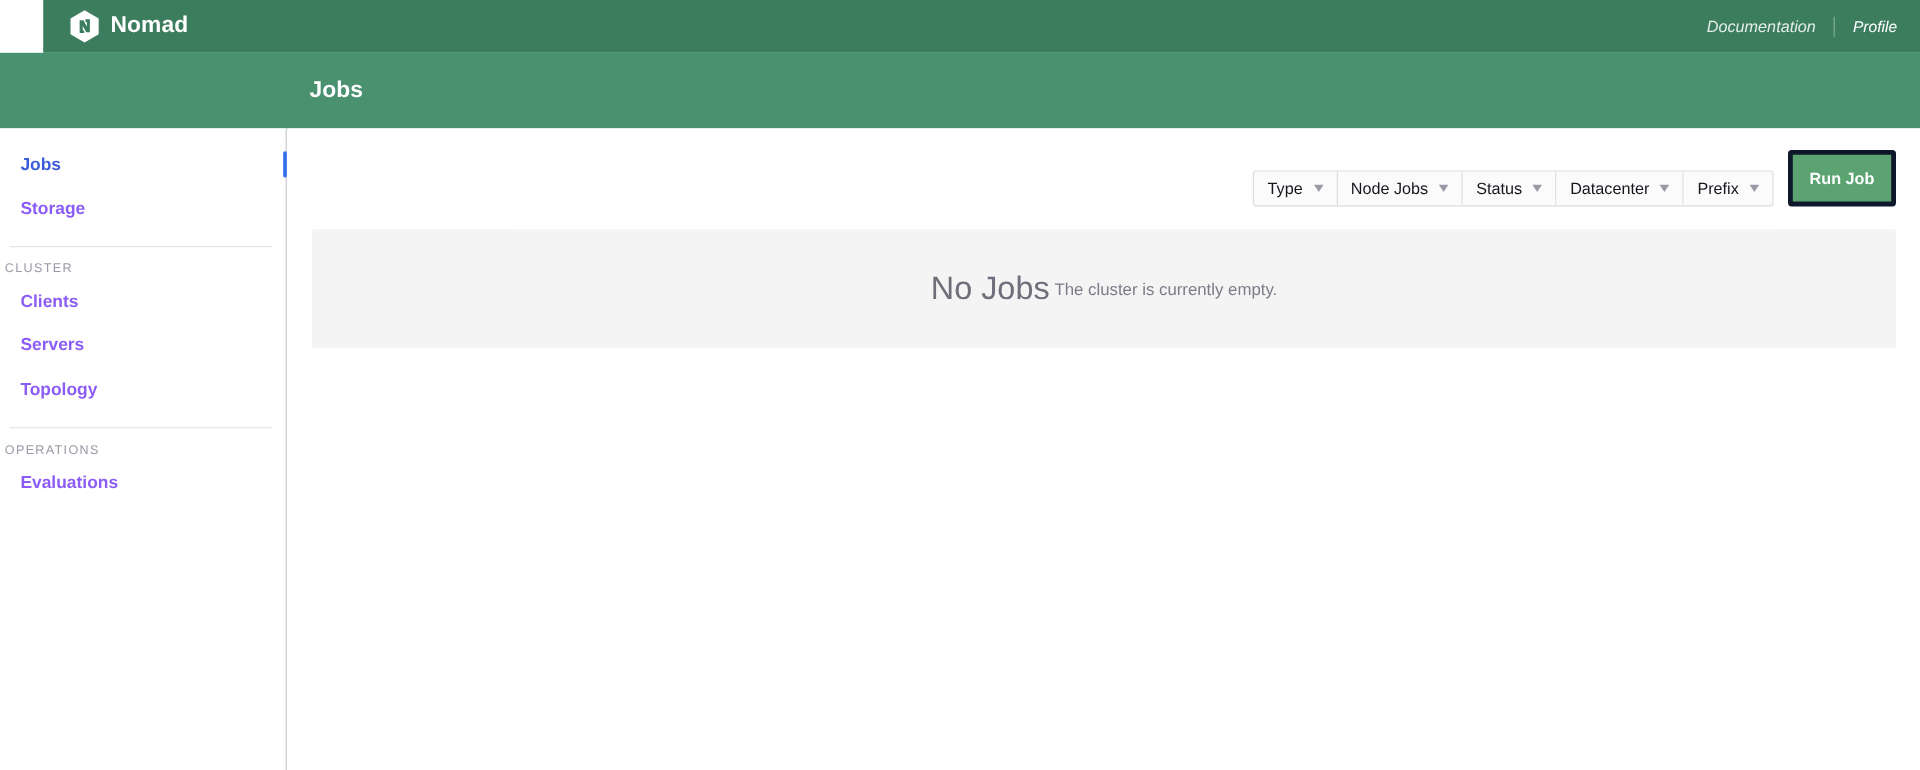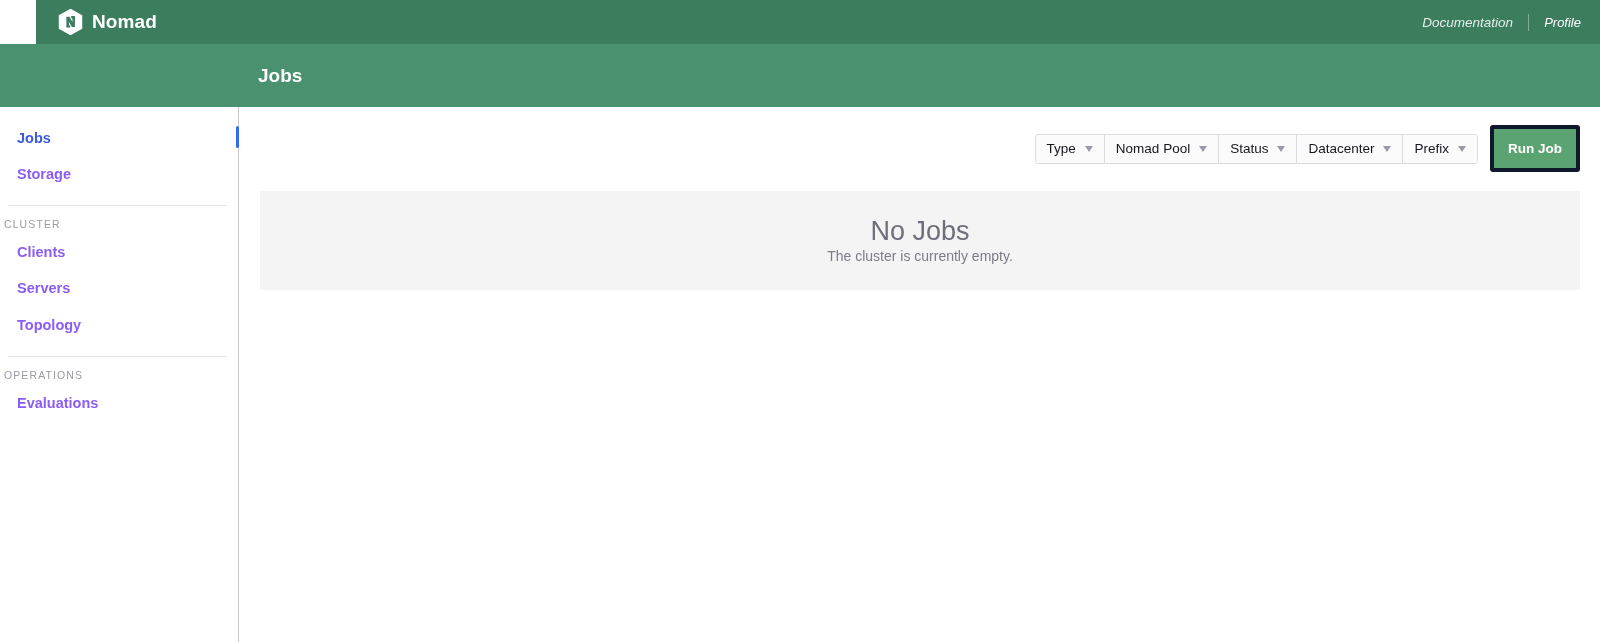--- a/index.html
+++ b/index.html
@@ -159,21 +159,21 @@
     position: absolute;
     top: 107px;
     left: 240px;
     width: 1360px;
     height: 535px;
     background: #ffffff;
   }
 
   .toolbar {
     display: flex;
-    align-items: center;
+    align-items: flex-end;
     justify-content: flex-end;
     padding: 18px 20px 0 0;
     gap: 12px;
   }
 
   .filter-group {
     display: flex;
     align-items: stretch;
     border: 1px solid #dcdcdf;
     border-radius: 3px;
@@ -219,21 +219,21 @@
     align-items: center;
   }
 
   
   .empty-panel {
     margin: 19px 20px 0 20px;
     height: 99px;
     background: #f4f4f5;
     border-radius: 2px;
     display: flex;
-    flex-direction: column;
+    flex-direction: row;
     align-items: center;
     justify-content: center;
     gap: 4px;
   }
 
   .empty-title {
     font-size: 27px;
     color: #6f6f7b;
     font-weight: normal;
     line-height: 1;
@@ -315,21 +315,21 @@
   <div class="toolbar">
 
     <div class="filter-group">
 
       <div class="filter-btn">
         <span>Type</span>
         <span class="caret-gray"></span>
       </div>
 
       <div class="filter-btn">
-        <span>Nomad Pool</span>
+        <span>Node Jobs</span>
         <span class="caret-gray"></span>
       </div>
 
       <div class="filter-btn">
         <span>Status</span>
         <span class="caret-gray"></span>
       </div>
 
       <div class="filter-btn">
         <span>Datacenter</span>

